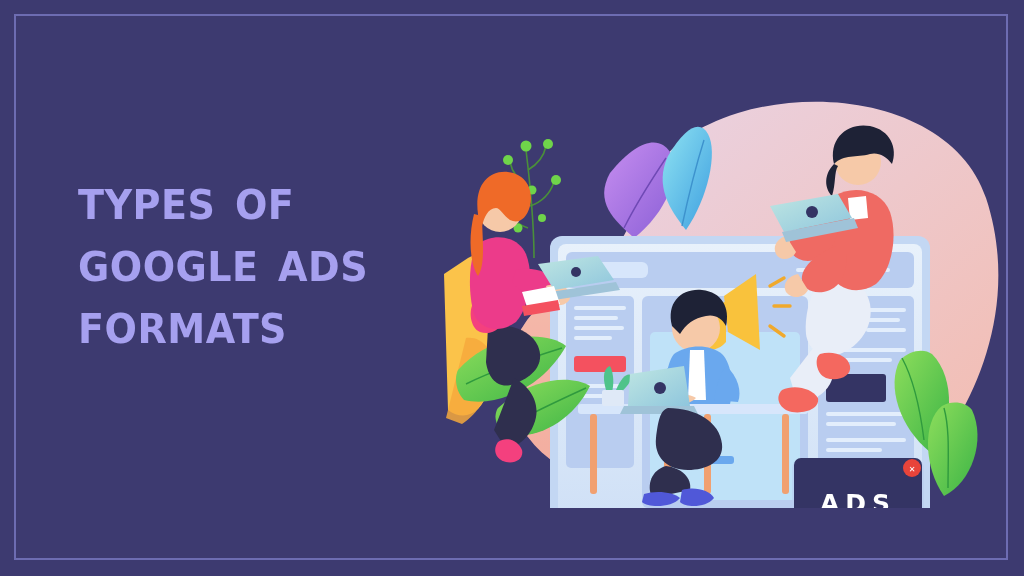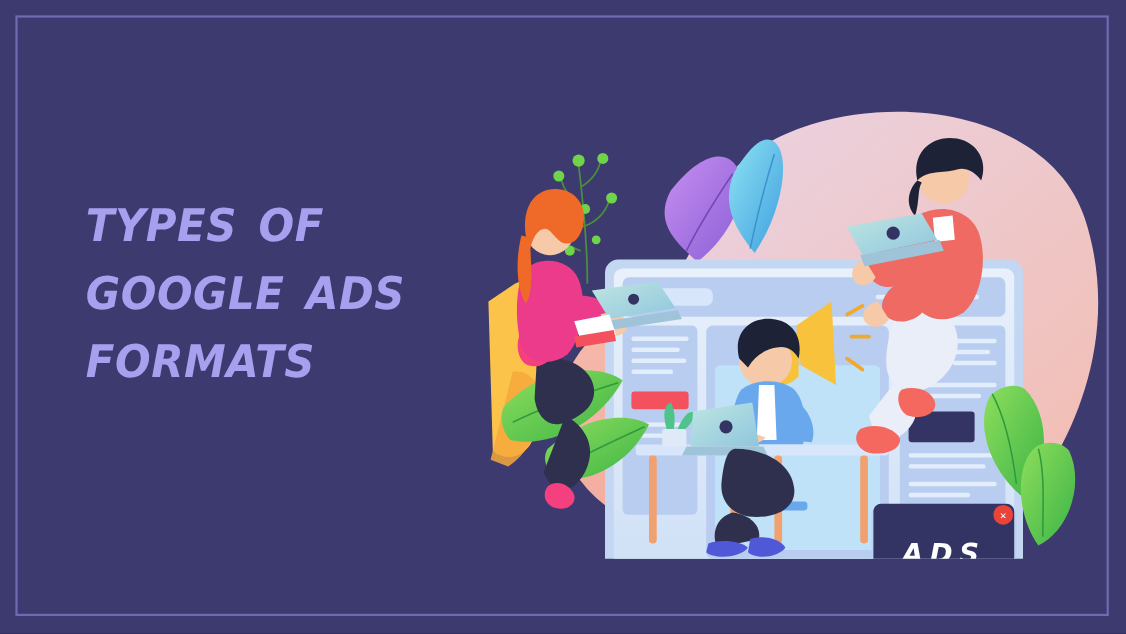--- a/index.html
+++ b/index.html
@@ -10,21 +10,20 @@
   body {
     font-family: "Liberation Sans", sans-serif;
   }
 
   #banner {
     position: relative;
     width: 1024px;
     height: 576px;
     overflow: hidden;
     background: #3d3a70;
-    font-style: italic;
   }
 
   
   #frame {
     position: absolute;
     left: 14px;
     top: 14px;
     width: calc(100% - 30px);
     height: calc(100% - 30px);
     border: 2px solid #6d6cb2;

